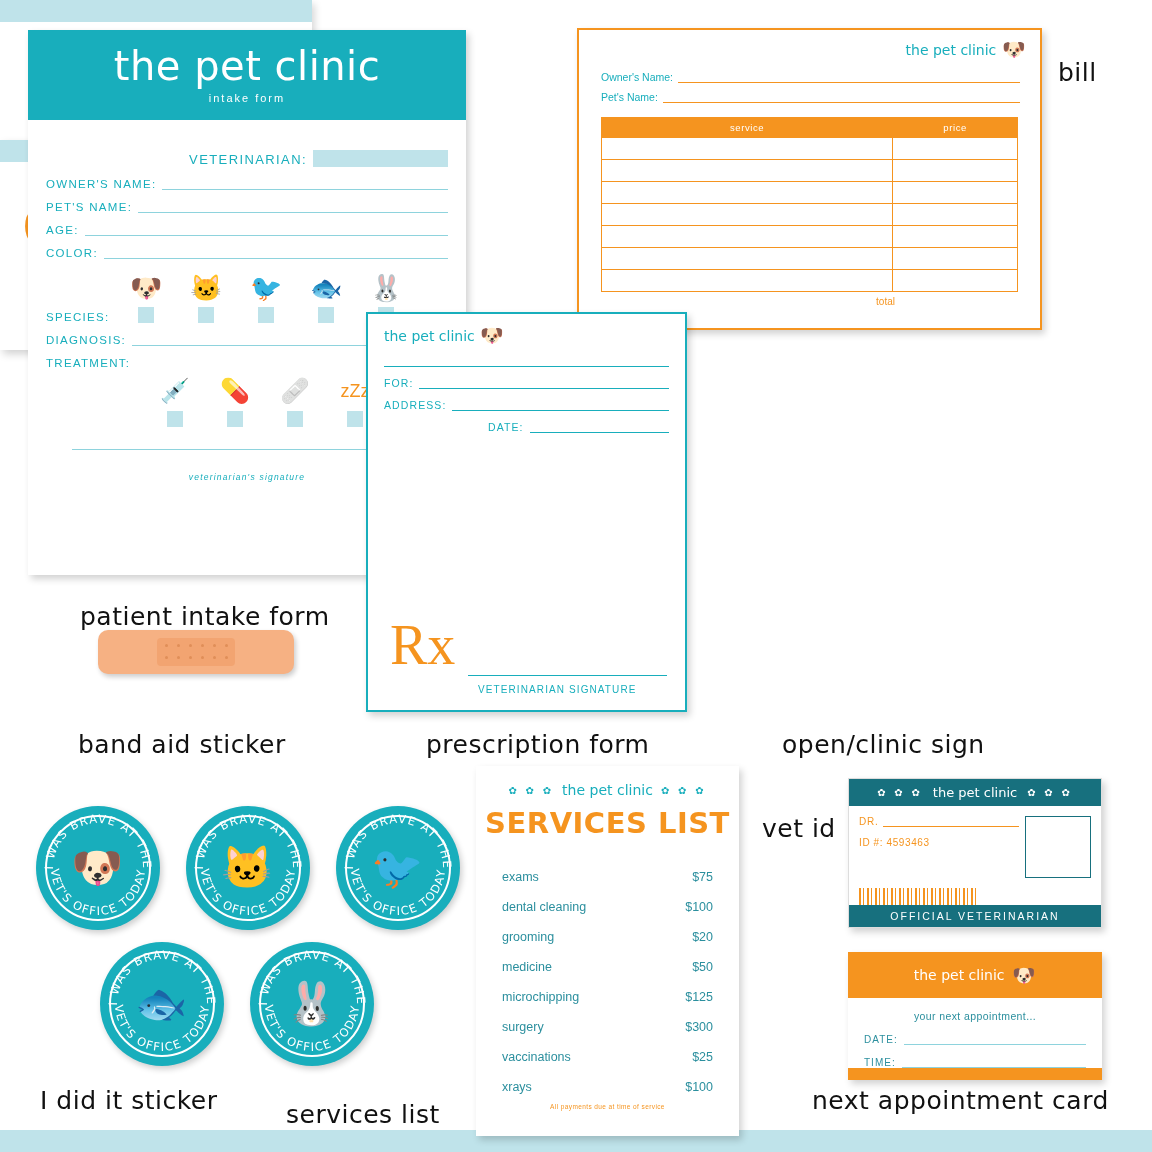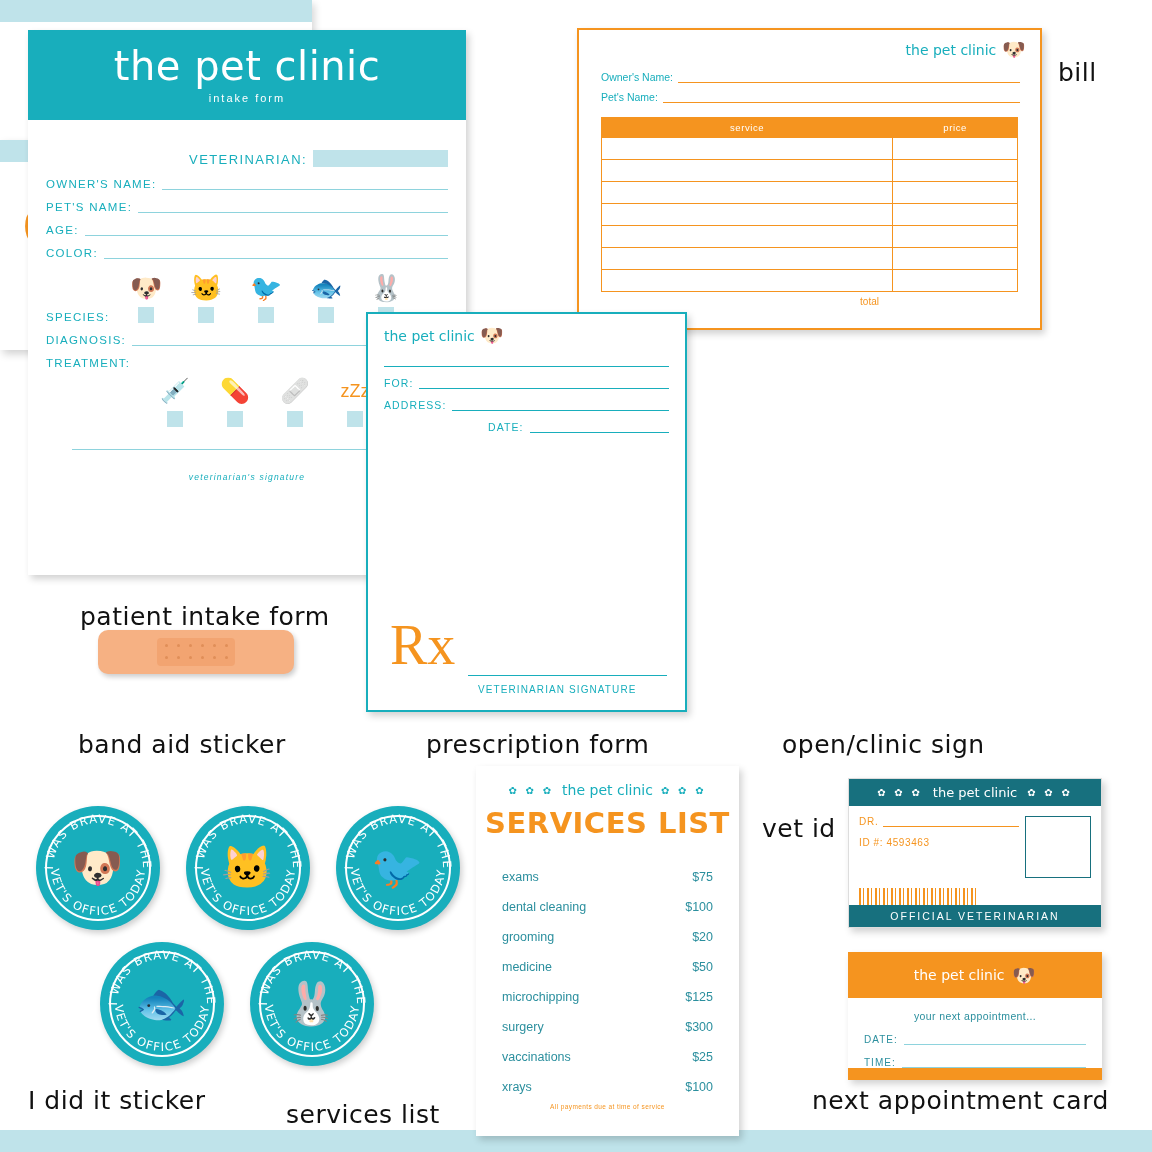--- a/index.html
+++ b/index.html
@@ -86,21 +86,21 @@
   .dogmark { font-size:19px; color:#f5941f; line-height:1; }
   #bill .frow2 { display:flex; align-items:flex-end; margin:8px 20px 0 22px; }
   #bill .frow2 .lbl { font-size:10.5px; color:#18aebc; white-space:nowrap; }
   #bill .frow2 .line { flex:1; border-bottom:1px solid #f5941f; margin-left:5px; height:11px; }
   #bill table { width:calc(100% - 44px); margin:14px 22px 0 22px; border-collapse:collapse; }
   #bill thead th {
     background:#f5941f; color:#fff; font-size:9.5px; font-weight:normal;
     letter-spacing:0.6px; padding:4px 0; border:1px solid #f5941f;margin-left:32px;
   }
   #bill tbody td { border:1px solid #f5941f; height:22px; }
-  #bill .totalrow { display:flex; justify-content:flex-end; margin:0 22px;gap:16px; }
+  #bill .totalrow { display:flex; justify-content:flex-end; margin:0 22px; }
   #bill .totalbox { width:100px; text-align:right; font-size:10px; color:#f5941f; padding-top:4px; padding-right:6px; }
 
   
   #rx { left:366px; top:312px; width:321px; height:400px; border:2px solid #18aebc; }
   #rx .head { display:flex; align-items:center; gap:6px; padding:12px 0 6px 16px; }
   #rx .frow3 { display:flex; align-items:flex-end; margin:10px 16px 0 16px; }
   #rx .frow3 .lbl { font-size:10.5px; letter-spacing:1.1px; color:#18aebc; white-space:nowrap; }
   #rx .frow3 .line { flex:1; border-bottom:1px solid #18aebc; margin-left:6px; height:11px; }
   #rx .topline { margin:6px 16px 0 16px; border-bottom:1px solid #18aebc; height:10px; }
   #rx .rxmark {
@@ -512,21 +512,21 @@
       </defs>
       <text><textPath href="#arcTop5" startOffset="50%" text-anchor="middle">I WAS BRAVE AT THE</textPath></text>
       <text><textPath href="#arcBot5" startOffset="50%" text-anchor="middle">VET'S OFFICE TODAY</textPath></text>
     </svg>
   </div>
   <div class="inner">
     <span class="animal">🐰</span>
   </div>
 </div>
 
-<div class="caption" style="left:28px; top:1086px;">I did it sticker</div>
+<div class="caption" style="left:40px; top:1086px;">I did it sticker</div>
 
 <div class="sheet" id="services">
   <div class="brandrow">
     <span class="paws">✿ ✿ ✿</span>
     <span class="brandsm">the pet clinic</span>
     <span class="paws">✿ ✿ ✿</span>
   </div>
   <h2>SERVICES LIST</h2>
   <div class="list">
     <div class="srow">

